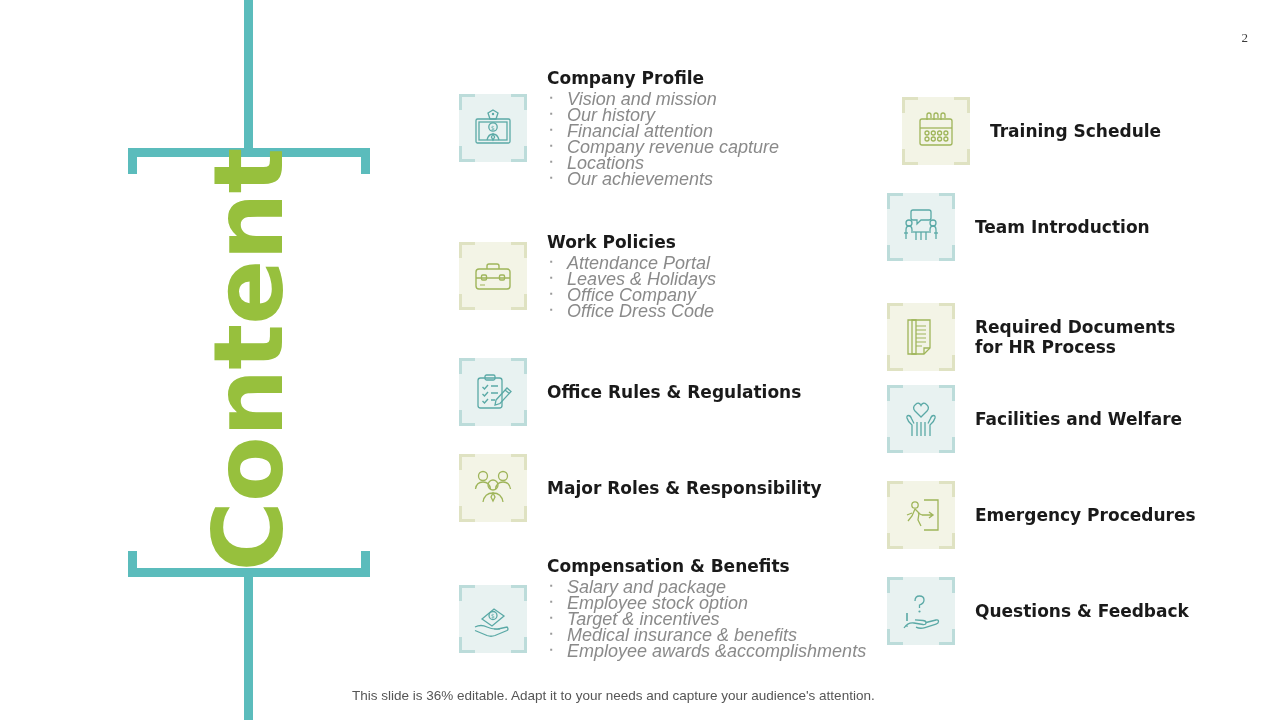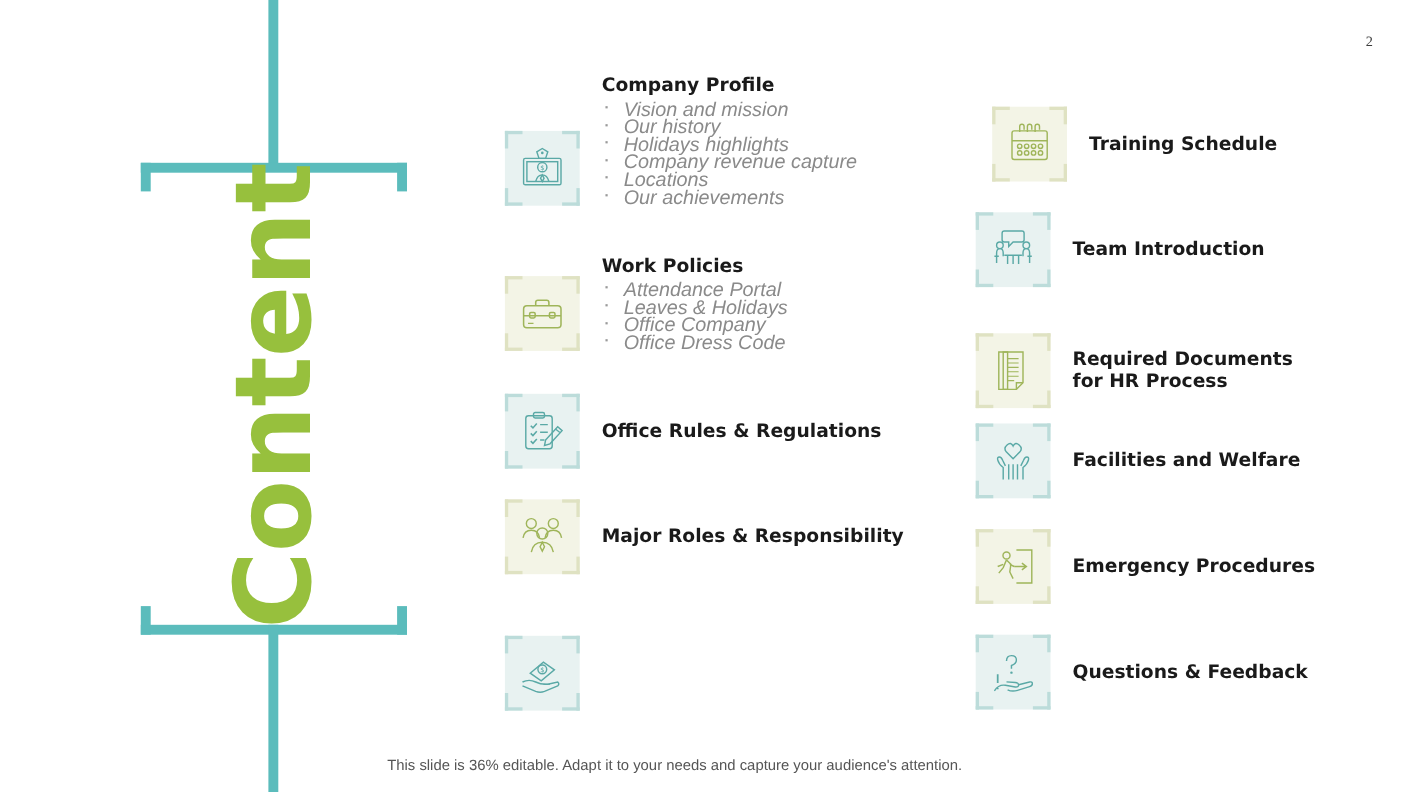--- a/index.html
+++ b/index.html
@@ -44,21 +44,21 @@
     transform-origin:center center;
     color:#97c03d;
     font-size:96px;
     font-weight:bold;
     letter-spacing:-1px;
     white-space:nowrap;
     font-family:"DejaVu Sans", sans-serif;
   }
 
   
-  .item{position:absolute;display:flex;align-items:flex-end;}
+  .item{position:absolute;display:flex;align-items:center;}
   .icon-frame{
     position:relative;
     width:68px;height:68px;
     flex:0 0 68px;
     display:flex;align-items:center;justify-content:center;
   }
   .icon-frame .bg{position:absolute;inset:0;}
   .icon-frame.teal .bg{background:#e8f2f1;}
   .icon-frame.green .bg{background:#f3f4e6;}
   .corner{position:absolute;width:13px;height:13px;}
@@ -142,21 +142,21 @@
           <path d="M17 35 q1.5 -6 6 -6 q4.5 0 6 6"></path>
           <path d="M23 29 l-1.6 3 1.6 3 1.6 -3 z"></path>
         </svg>
       </div>
     </div>
     <div class="txt">
       <div class="head">Company Profile</div>
       <ul class="bullets">
         <li>Vision and mission</li>
         <li>Our history</li>
-        <li>Holidays highlights</li>
+        <li>Financial attention</li>
         <li>Company  revenue  capture</li>
         <li>Locations</li>
         <li>Our achievements</li>
       </ul>
     </div>
   </div>
 
   <div class="item" style="left:459px;top:232px;">
     <div class="icon-frame green">
       <div class="bg"></div>
@@ -244,20 +244,30 @@
         <div class="corner c-br"></div>
       <div class="glyph">
         <svg viewBox="0 0 46 46" fill="none" stroke="#5aa9a6" stroke-width="1.3">
           <path d="M12 23 l12 -10 10 7 -12 10 z"></path>
           <circle cx="23" cy="19.5" r="4"></circle>
           <text x="23" y="22" font-size="6" fill="#5aa9a6" stroke="none" text-anchor="middle" font-family="DejaVu Sans">$</text>
           <path d="M5 31 q6 -3 12 0 q5 2.5 11 2 l9 -2 q2 2 0 3.5 l-12 5 q-4 1.5 -8 0 l-12 -5"></path>
           <path d="M24 33 h6" stroke-width="1"></path>
         </svg>
       </div>
+    </div>
+    <div class="txt">
+      <div class="head">Compensation &amp; Benefits</div>
+      <ul class="bullets">
+        <li>Salary and package</li>
+        <li>Employee stock option</li>
+        <li>Target &amp; incentives</li>
+        <li>Medical insurance &amp; benefits</li>
+        <li>Employee awards &amp;accomplishments</li>
+      </ul>
     </div>
   </div>
 
   <div class="item centered" style="left:887px;top:97px;padding-left:15px;">
     <div class="icon-frame green">
       <div class="bg"></div>
       <div class="corner c-tl"></div>
         <div class="corner c-tr"></div>
       <div class="corner c-bl"></div>
         <div class="corner c-br"></div>

